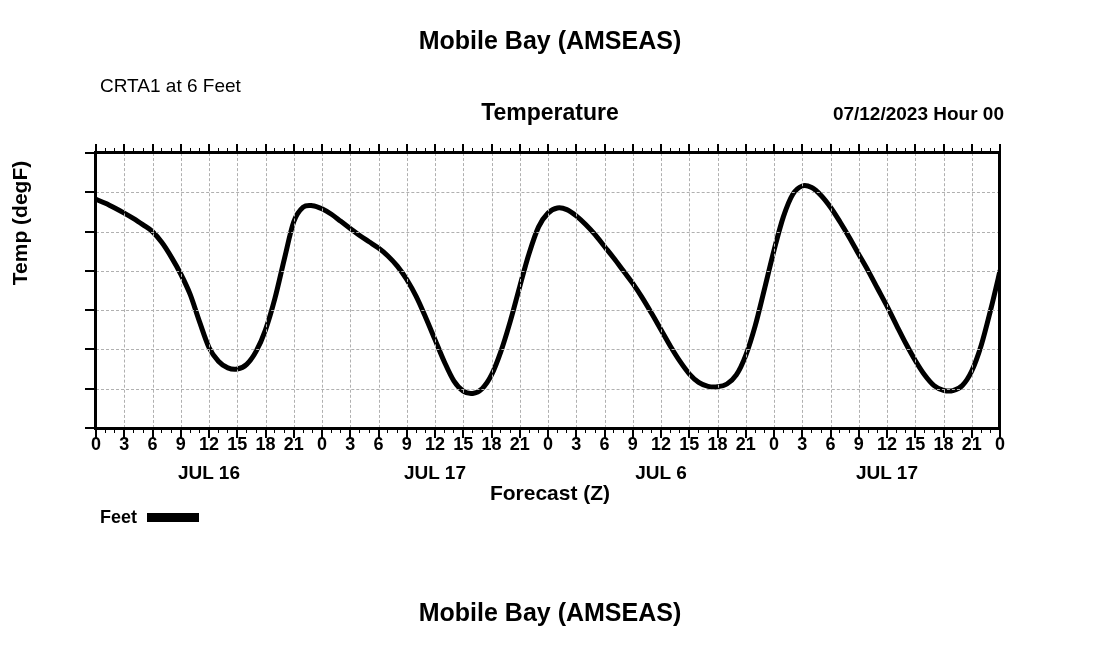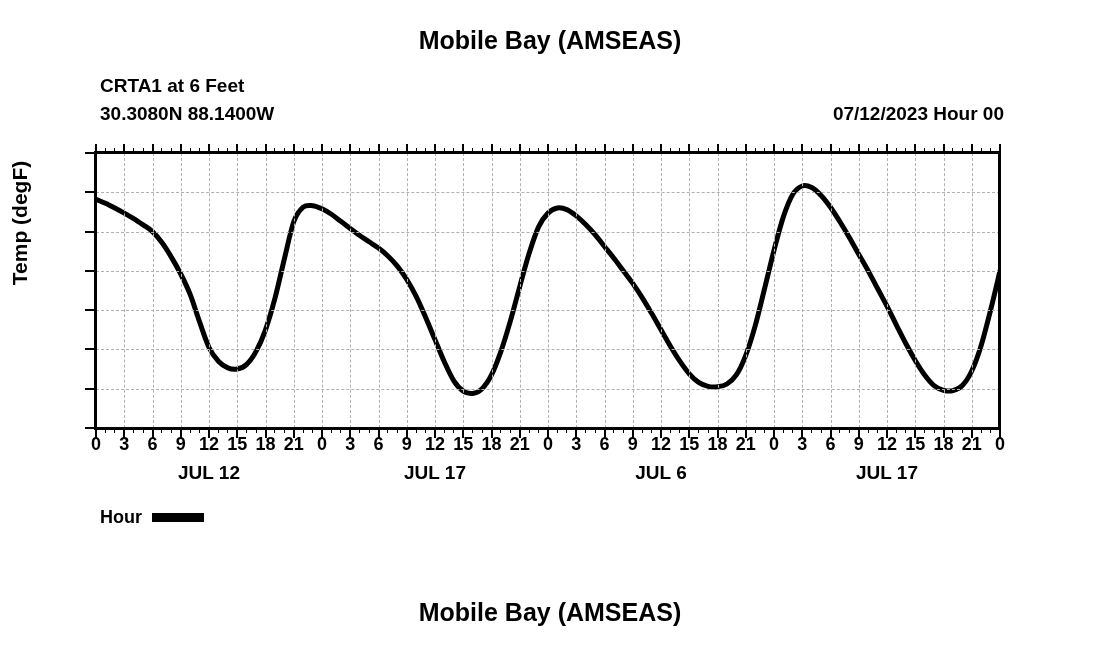--- a/index.html
+++ b/index.html
@@ -37,21 +37,21 @@
     width: 1100px;
     text-align: center;
     font-size: 25px;
     font-weight: bold;
   }
   .station-line1 {
     position: absolute;
     left: 100px;
     top: 75px;
     font-size: 19px;
-    font-weight: bold;
+    font-weight: normal;
   }
   .station-line2 {
     position: absolute;
     left: 100px;
     top: 103px;
     font-size: 19px;
     font-weight: bold;
   }
   .subtitle-center {
     position: absolute;
@@ -209,21 +209,21 @@
   svg { display: block; }
 </style>
 </head>
 <body>
 
 <div class="page">
 
   <div class="title-top">Mobile Bay (AMSEAS)</div>
 
   <div class="station-line1">CRTA1 at 6 Feet</div>
-  <div class="station-line2">30.3080N  88.1400W</div>
+  <div class="subtitle-center">Temperature</div>
   <div class="run-stamp">07/12/2023 Hour 00</div>
 
   <div class="axis-title-y-wrap">
     <div class="axis-title-y">Temp (degF)</div>
   </div>
 
   <div class="plot-area">
     <div class="gridlines" id="gridlines">
         <div class="gline-h" style="top: 39.2857px;"></div>
         <div class="gline-h" style="top: 78.5714px;"></div>
@@ -509,26 +509,27 @@
       <div class="xlabel-hour" style="left: 802.25px;">3</div>
       <div class="xlabel-hour" style="left: 830.5px;">6</div>
       <div class="xlabel-hour" style="left: 858.75px;">9</div>
       <div class="xlabel-hour" style="left: 887px;">12</div>
       <div class="xlabel-hour" style="left: 915.25px;">15</div>
       <div class="xlabel-hour" style="left: 943.5px;">18</div>
       <div class="xlabel-hour" style="left: 971.75px;">21</div>
       <div class="xlabel-hour" style="left: 1000px;">0</div>
     </div>
   <div id="daylabels">
-      <div class="xlabel-day" style="left: 209px;">JUL 12</div>
+      <div class="xlabel-day" style="left: 209px;">JUL 16</div>
       <div class="xlabel-day" style="left: 435px;">JUL 17</div>
       <div class="xlabel-day" style="left: 661px;">JUL 6</div>
       <div class="xlabel-day" style="left: 887px;">JUL 17</div>
     </div>
 
+  <div class="axis-title-x">Forecast (Z)</div>
 
   <div class="legend">
-    <span class="legend-label">Hour</span>
+    <span class="legend-label">Feet</span>
     <span class="legend-swatch" style="background: rgb(0, 0, 0);"></span>
   </div>
 
   <div class="title-bottom">Mobile Bay (AMSEAS)</div>
 </div>
 
 </body></html>

